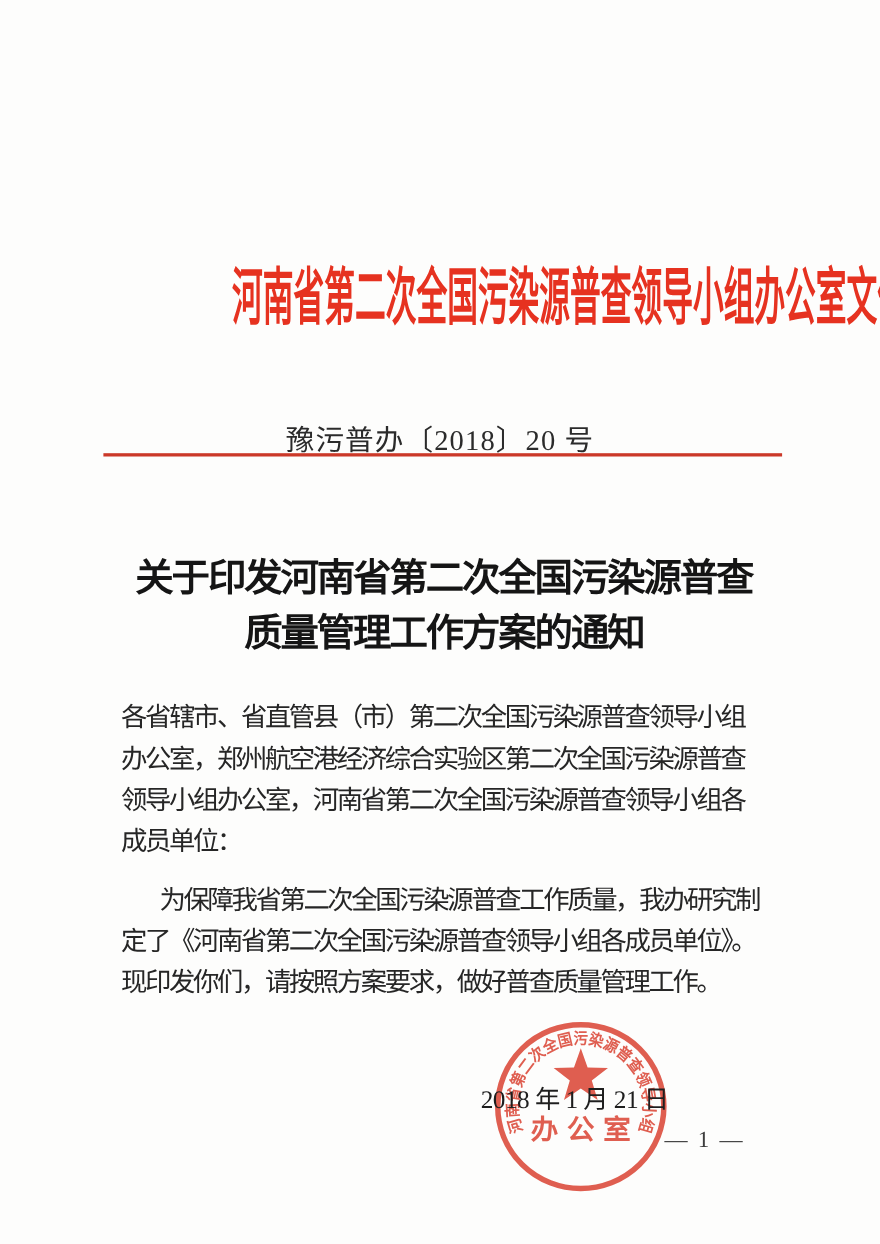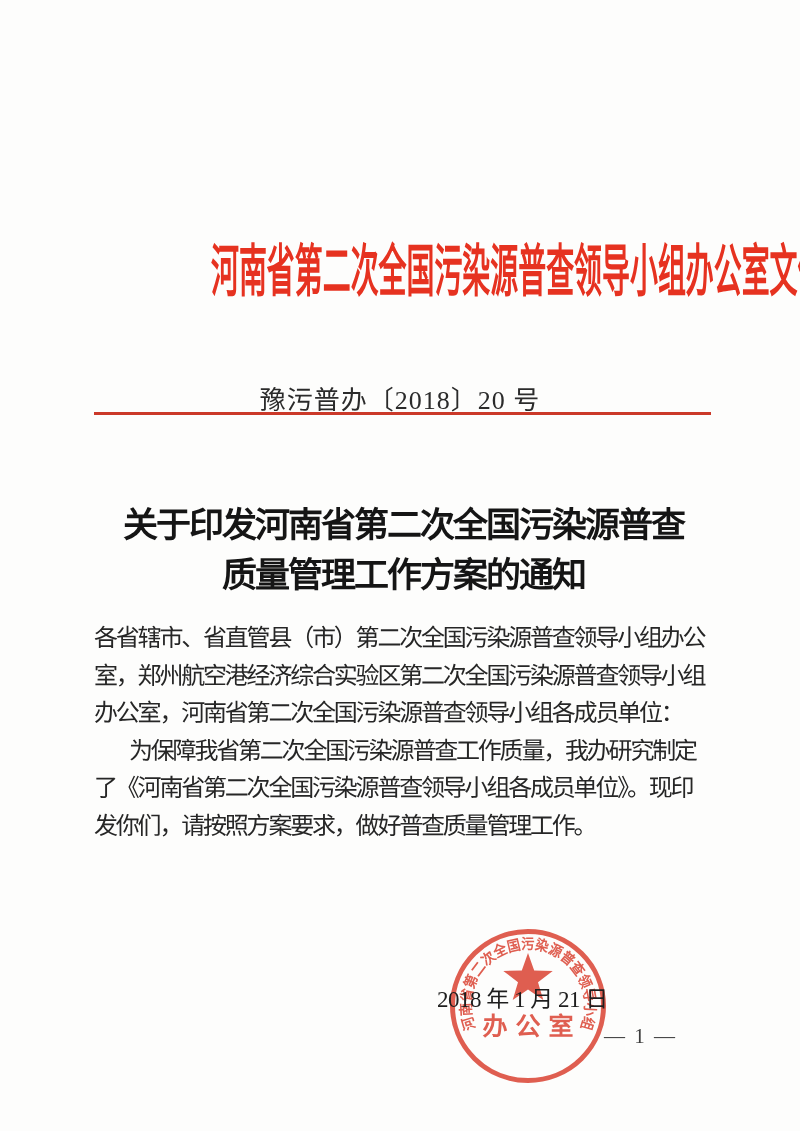--- a/index.html
+++ b/index.html
@@ -35,21 +35,21 @@
     position:absolute;top:501px;left:0;width:807px;
     text-align:center;
     font-weight:bold;color:#151515;
     font-size:35px;line-height:50px;letter-spacing:-2px;
   }
   .body-text{
     position:absolute;top:620px;left:94px;width:616px;
     font-size:24px;line-height:37.5px;letter-spacing:-2.2px;
     color:#262626;
   }
-  .body-text p{margin:0;padding:0;}
+  .body-text p{margin:16px;padding:0;font-family:Liberation Mono, monospace;}
   .para-indent{text-indent:35px;}
   .attachment{
     position:absolute;top:876px;left:94px;width:616px;
     font-size:24px;line-height:37.5px;letter-spacing:-2.2px;
     color:#262626;text-indent:43px;
   }
   .issue-date{
     position:absolute;top:980px;left:437px;
     font-size:23px;letter-spacing:-0.5px;color:#1e1e1e;
     z-index:3;white-space:nowrap;

